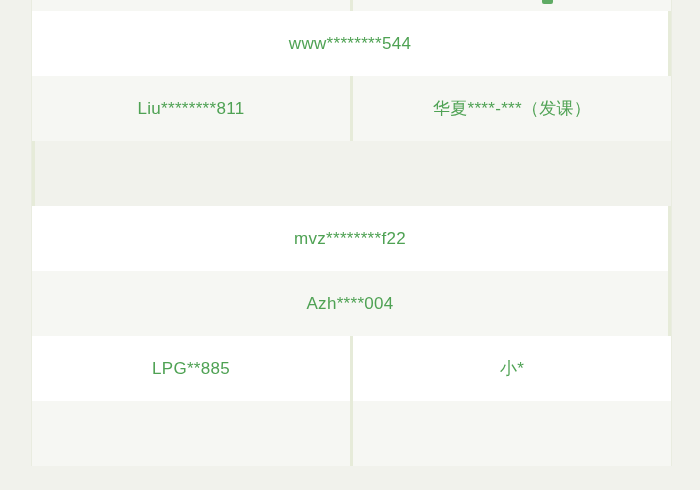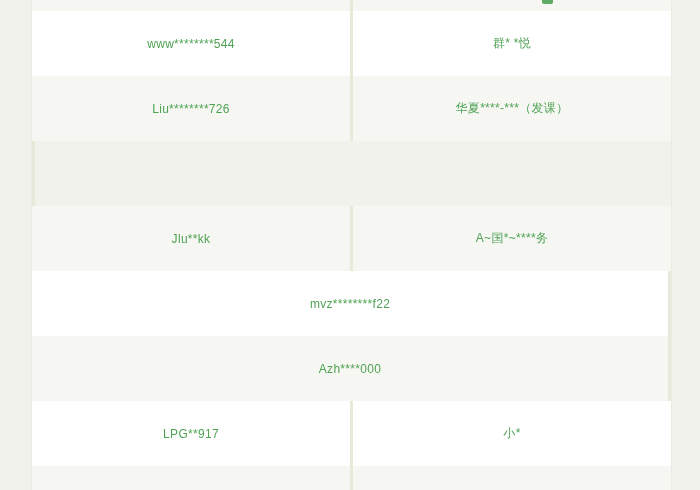--- a/index.html
+++ b/index.html
@@ -36,21 +36,21 @@
     flex: 0 0 65px;
   }
   .row.stripe-white .cell { background: var(--row-bg, #ffffff); }
   .row.stripe-gray  .cell { background: var(--row-alt-bg, #f6f7f3); }
   .cell {
     flex: 1 1 0;
     display: flex;
     align-items: center;
     justify-content: center;
     color: var(--text-green, #4fa254);
-    font-size: 12px;
+    font-size: 17px;
     letter-spacing: 0.3px;
     white-space: nowrap;
     overflow: hidden;
   }
   .divider {
     flex: 0 0 3px;
     width: 3px;
     background: var(--divider, #e6ebd9);
   }
   .cutoff-fragment {
@@ -73,51 +73,45 @@
 
     <div class="row stripe-gray">
       <div class="cell"></div>
       <div class="divider"></div>
       <div class="cell"></div>
     </div>
 
     <div class="row stripe-white">
       <div class="cell">www********544</div>
       <div class="divider"></div>
-      <div class="cell">群* *悦</div>
     </div>
 
     <div class="row stripe-gray">
-      <div class="cell">Liu********726</div>
+      <div class="cell">Liu********811</div>
       <div class="divider"></div>
       <div class="cell">华夏****-***（发课）</div>
     </div>
 
     <div class="row stripe-white">
       <div class="divider"></div>
     </div>
 
-    <div class="row stripe-gray">
-      <div class="cell">Jlu**kk</div>
-      <div class="divider"></div>
-      <div class="cell">A~国*~****务</div>
-    </div>
 
     <div class="row stripe-white">
       <div class="cell">mvz********f22</div>
       <div class="divider"></div>
     </div>
 
     <div class="row stripe-gray">
-      <div class="cell">Azh****000</div>
+      <div class="cell">Azh****004</div>
       <div class="divider"></div>
     </div>
 
     <div class="row stripe-white">
-      <div class="cell">LPG**917</div>
+      <div class="cell">LPG**885</div>
       <div class="divider"></div>
       <div class="cell">小*</div>
     </div>
 
     <div class="row stripe-gray">
       <div class="cell"></div>
       <div class="divider"></div>
       <div class="cell"></div>
     </div>
 

